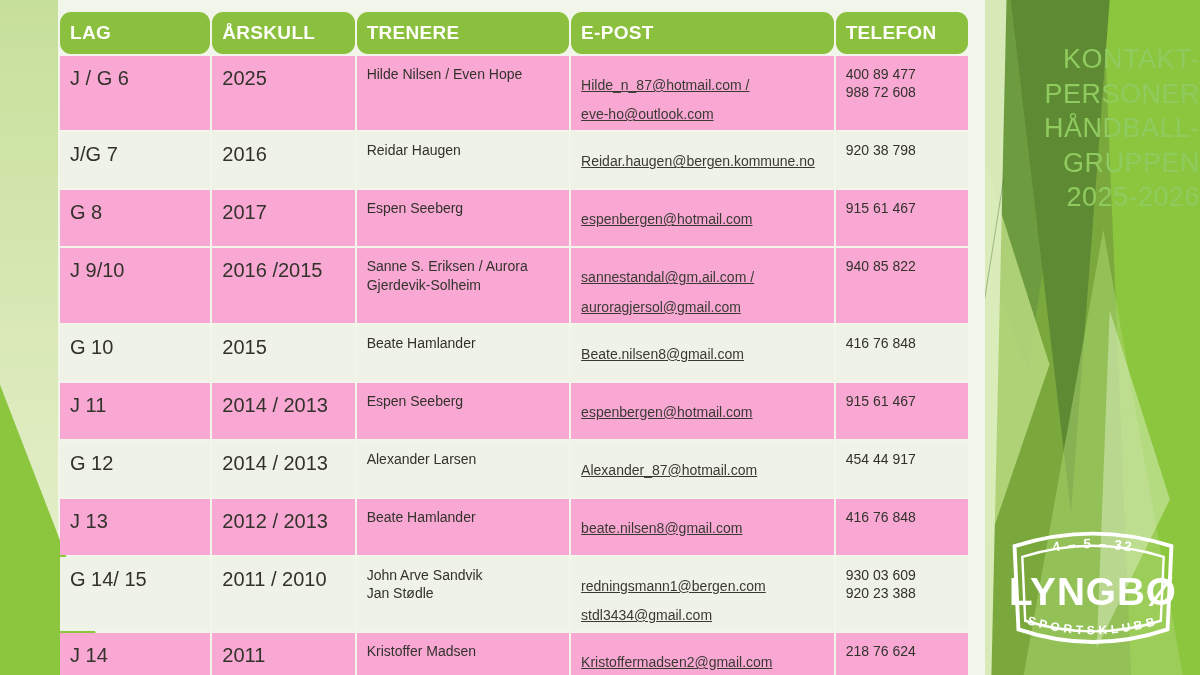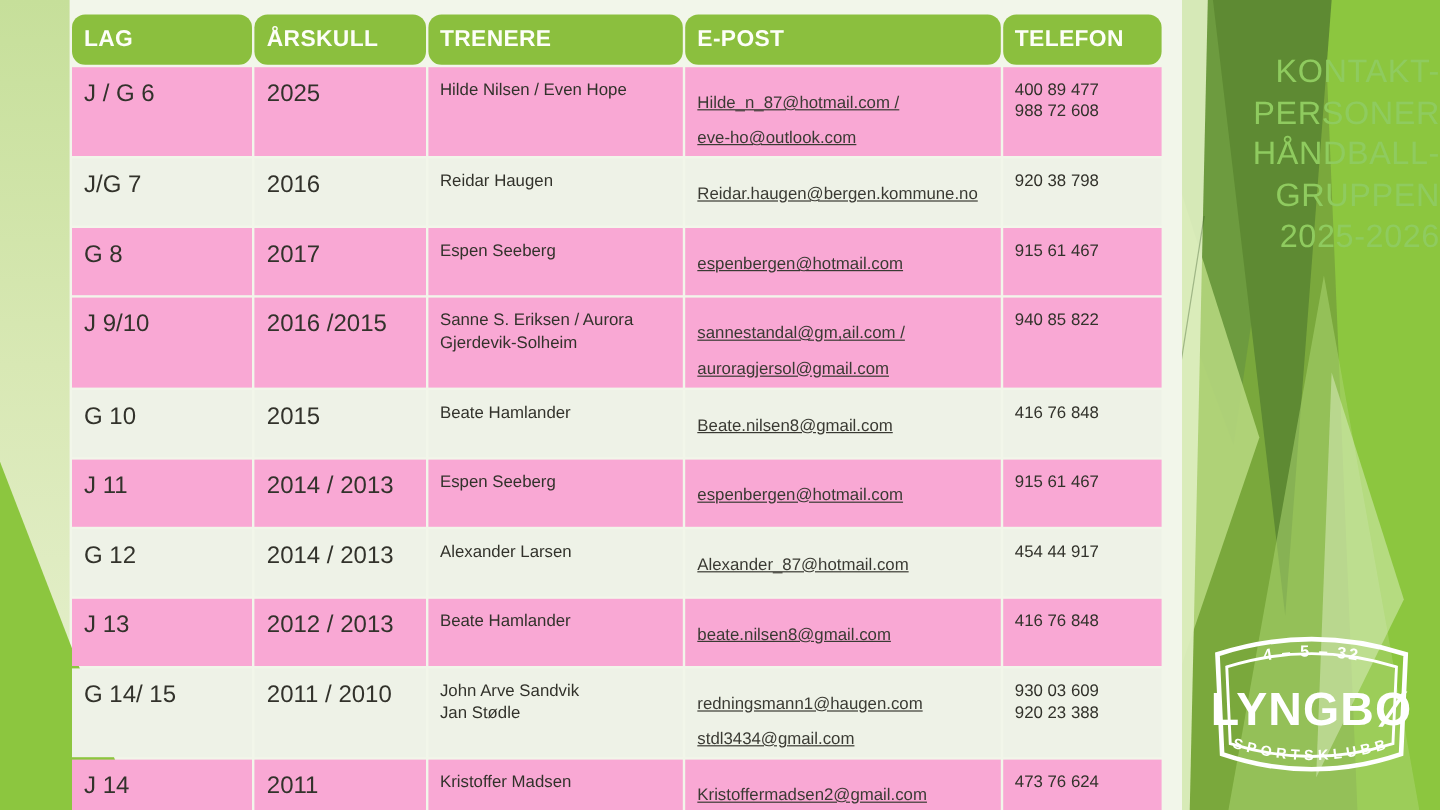--- a/index.html
+++ b/index.html
@@ -183,39 +183,39 @@
           </td>
         </tr>
         <tr class="row-light">
           <td class="lag-cell">G 14/ 15</td>
           <td class="arskull-cell">2011 / 2010</td>
           <td class="trenere-cell">
             <div>John Arve Sandvik</div>
             <div>Jan Stødle</div>
           </td>
           <td class="epost-cell">
-            <div class="email-link">redningsmann1@haugen.com</div>
+            <div class="email-link">redningsmann1@bergen.com</div>
             <div class="email-link">stdl3434@gmail.com</div>
           </td>
           <td class="telefon-cell">
             <div>930 03 609</div>
             <div>920 23 388</div>
           </td>
         </tr>
         <tr class="row-dark">
           <td class="lag-cell">J 14</td>
           <td class="arskull-cell">2011</td>
           <td class="trenere-cell">
             <div>Kristoffer Madsen</div>
           </td>
           <td class="epost-cell">
             <div class="email-link">Kristoffermadsen2@gmail.com</div>
           </td>
           <td class="telefon-cell">
-            <div>473 76 624</div>
+            <div>218 76 624</div>
           </td>
         </tr>
       </tbody>
   </table>
 
   <div class="panel">
     <div class="shape sh-dark-tl"></div>
     <div class="shape sh-bright-r"></div>
     <div class="shape sh-dark-v"></div>
     <div class="shape sh-lime-l"></div>

